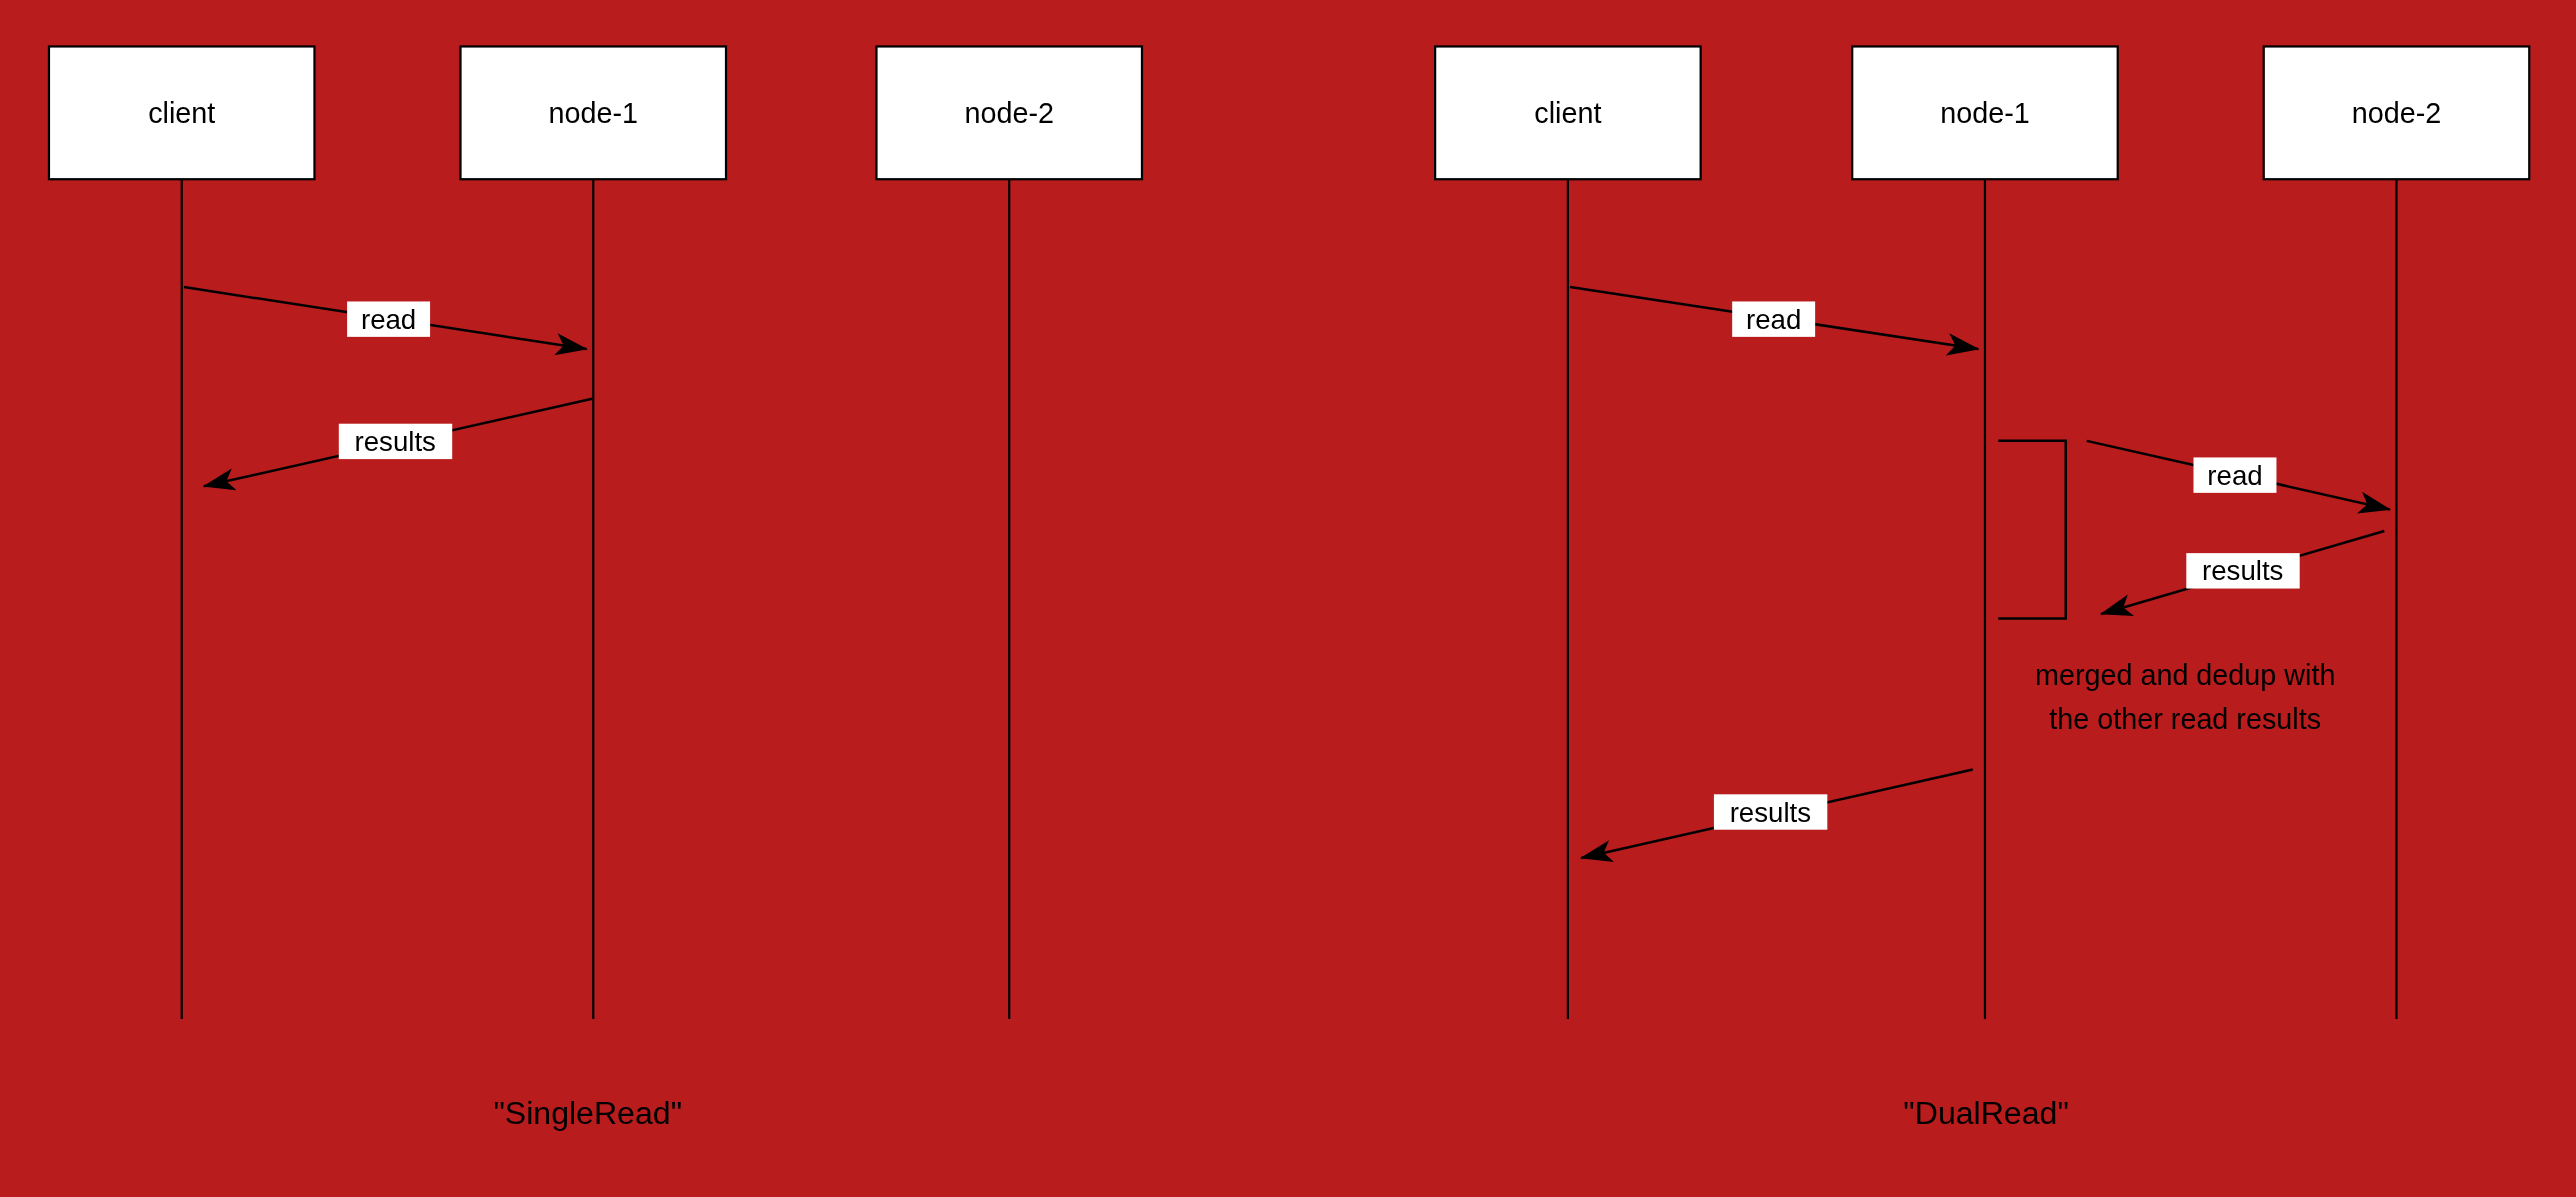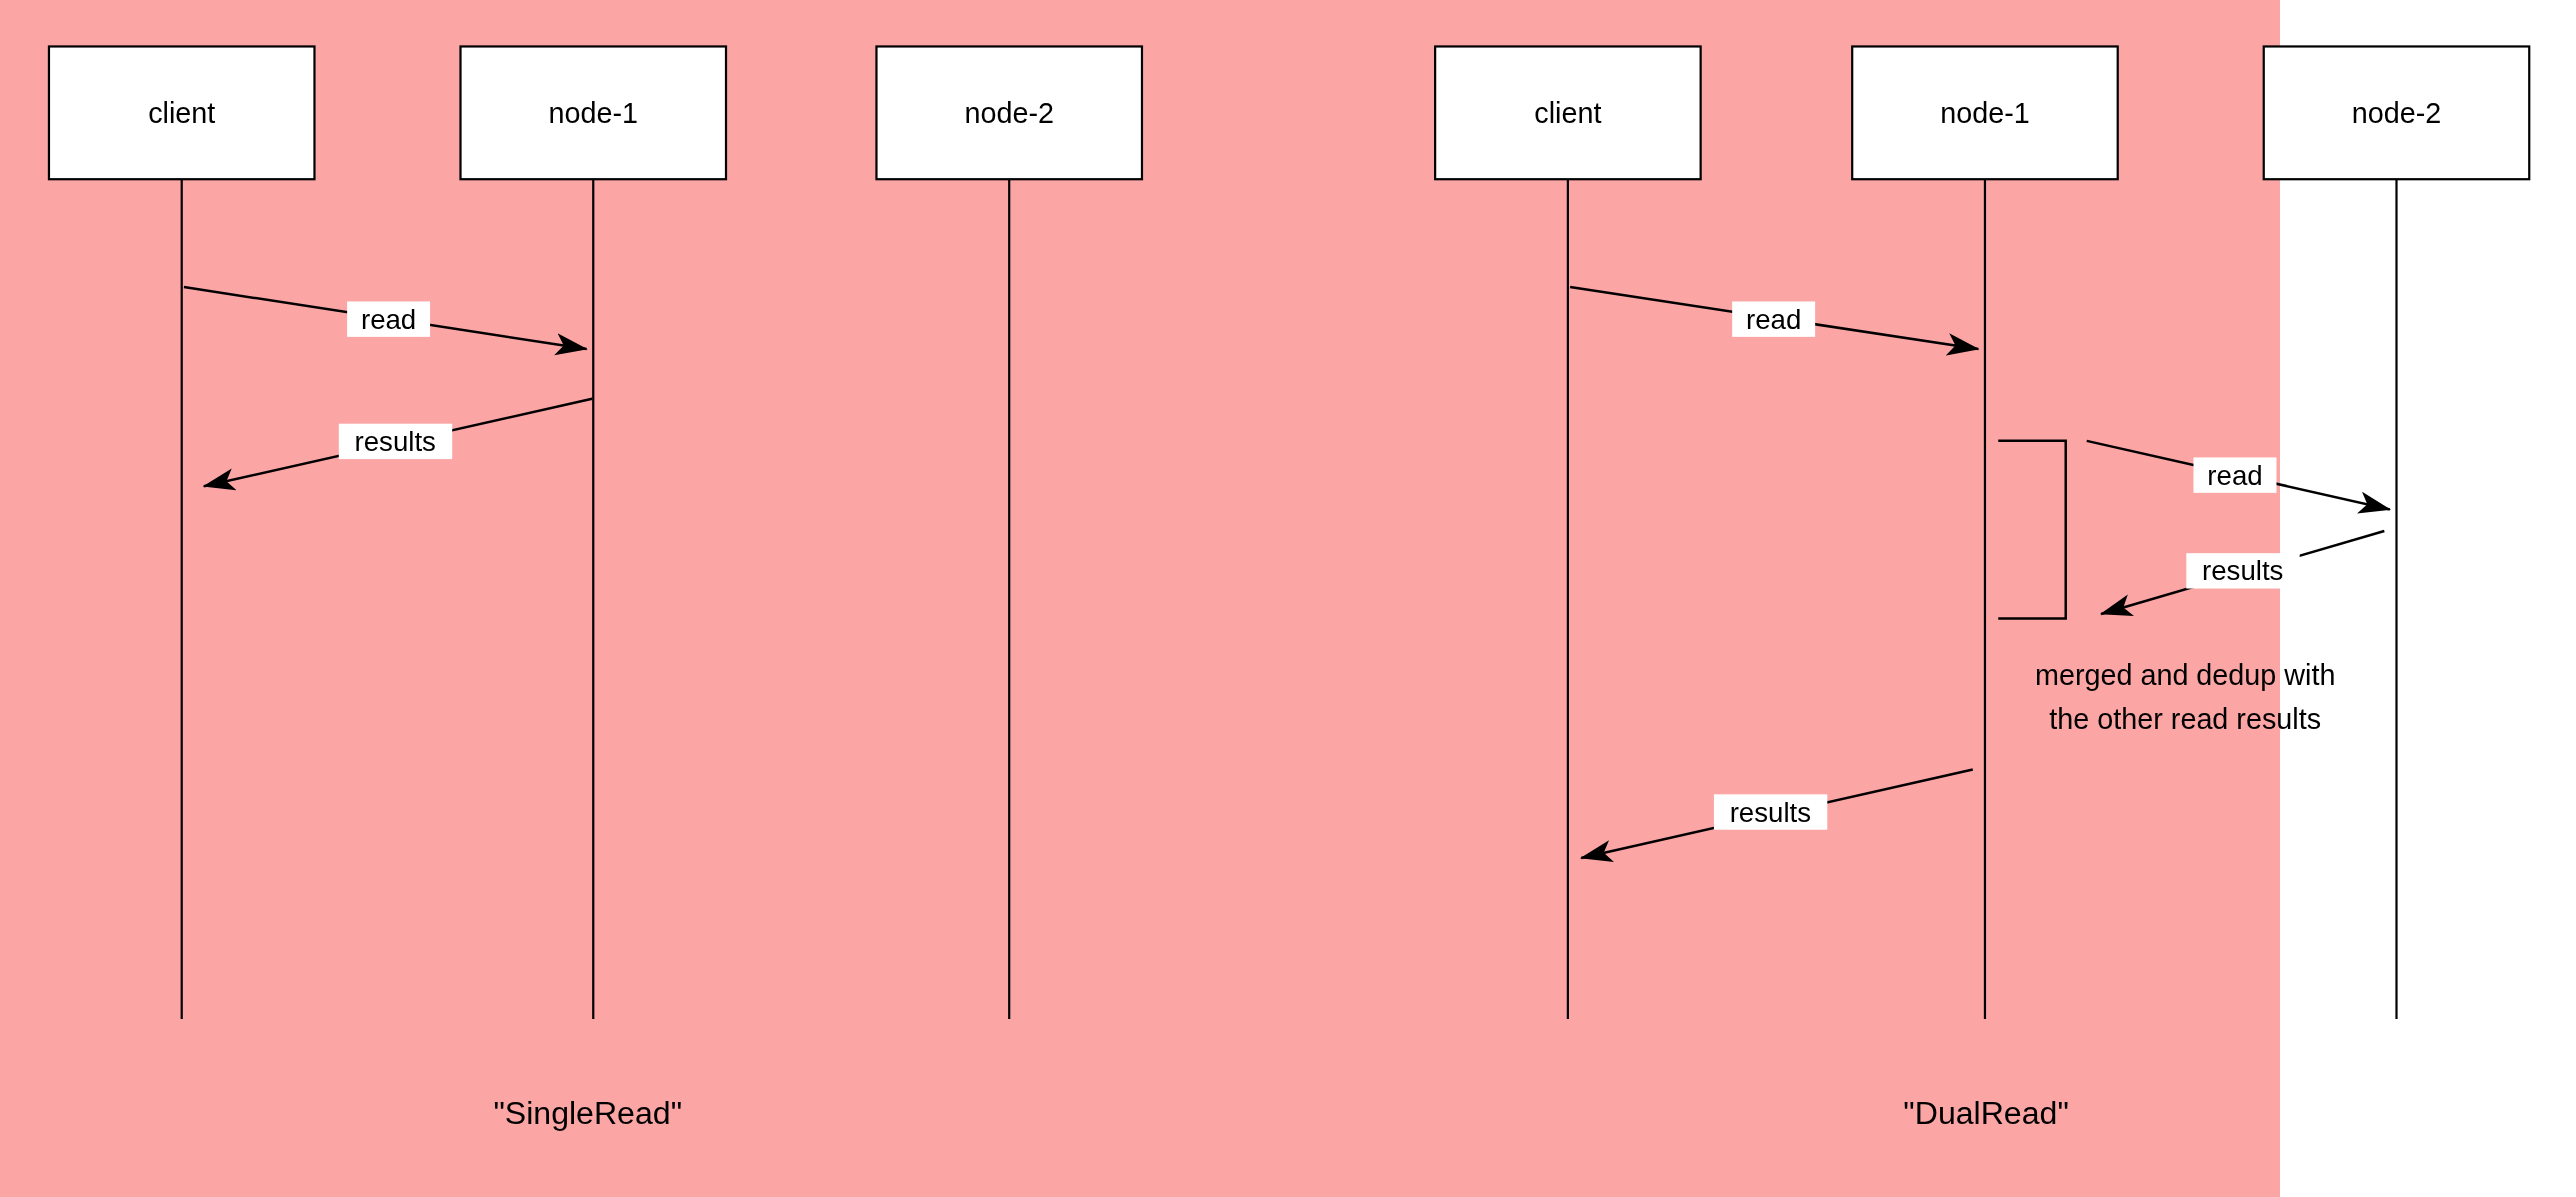--- a/index.html
+++ b/index.html
@@ -2,23 +2,23 @@
 <html style="font-size:8.9px"><head>
 <meta charset="utf-8">
 <style>
   html, body {
     margin: 0;
     padding: 0;
     background: #ffffff;
   }
   .canvas {
     position: relative;
-    width: 2280px;
+    width: 2576px;
     height: 1197px;
-    background: #fca5a5;
+    background: #b91c1c;
     font-family: "Liberation Sans", sans-serif;
   }
   svg { display: block; }
   .actor-box {
     fill: #ffffff;
     stroke: #000000;
     stroke-width: 4;
   }
   .lifeline {
     stroke: #000000;

